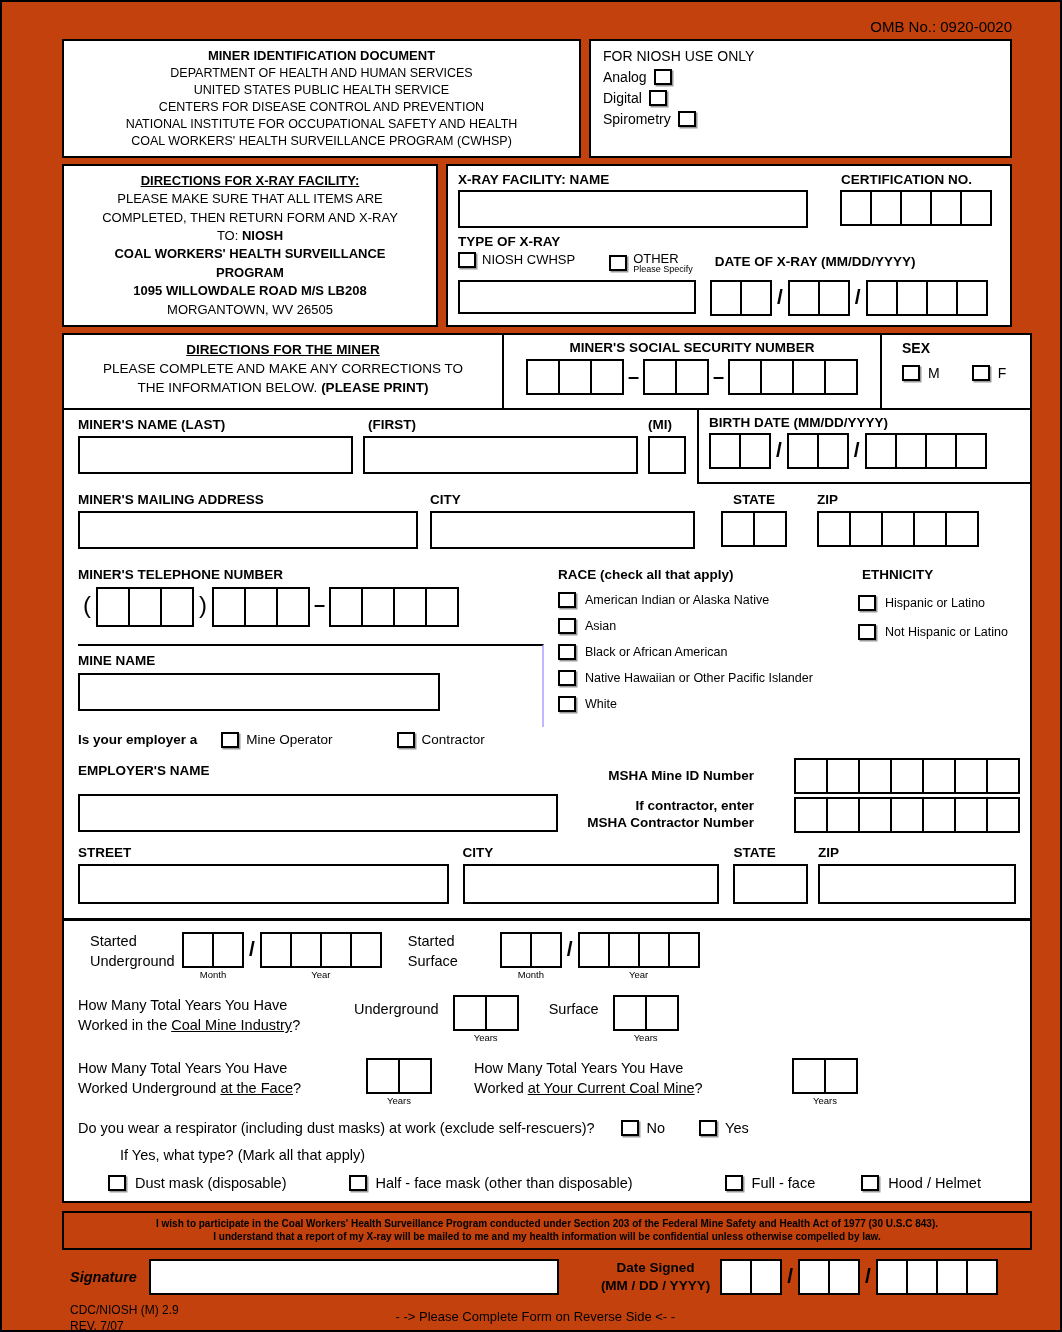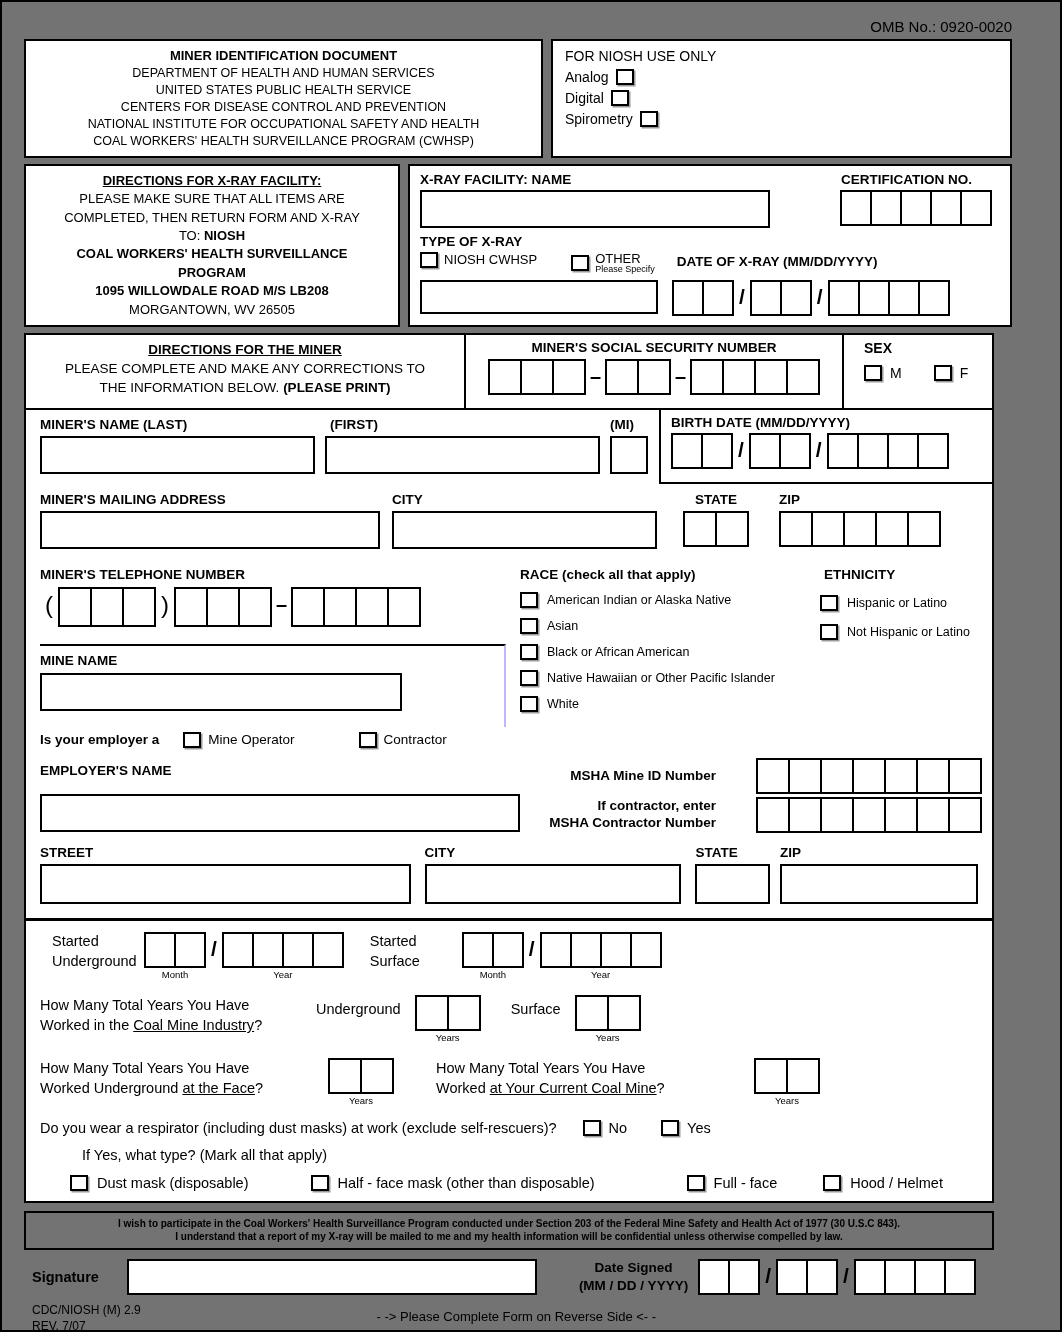--- a/index.html
+++ b/index.html
@@ -1,19 +1,19 @@
 <!DOCTYPE html>
 <html><head>
 <meta charset="utf-8">
 <style>
   * { margin:0; padding:0; box-sizing:border-box; }
   html,body { background:#e8e8e8; }
   body { font-family:"Liberation Sans", sans-serif; color:#000; }
-  .page { position:relative; width:1062px; height:1332px; margin:0 auto; background:#737373;
-          border:2px solid #000; padding:16px 48px 8px 22px; overflow:hidden; }
+  .page { position:relative; width:1062px; height:1332px; margin:0 auto; background:#c2410c;
+          border:2px solid #000; padding:16px 48px 8px 60px; overflow:hidden; }
   .bold { font-weight:bold; }
   .u { text-decoration:underline; }
   .box { border:2px solid #000; background:#fff; }
 
   .cells { display:inline-flex; }
   .cell { width:34px; height:36px; border:2px solid #000; margin-left:-2px; background:#fff; }
   .cell:first-child { margin-left:0; }
   .cells-sm .cell { width:32px; }
   .cells-tall .cell { height:40px; }
 
@@ -127,21 +127,21 @@
   .resp-lbl { margin-left:8px; }
   .ifyes { margin:11px 0 0 42px; font-size:14.5px; }
   .mask-row { display:flex; align-items:center; margin-top:12px; font-size:14.5px; padding-left:30px; }
   .mask-lbl { margin-left:9px; }
   .mk2 { margin-left:62px; } .mk3 { margin-left:92px; } .mk4 { margin-left:46px; }
 
   .consent { width:970px; border:2px solid #000; text-align:center; font-size:10px; line-height:1.35;
              padding:4px 10px; margin-bottom:9px; font-weight:bold; }
 
   .sig-row { display:flex; align-items:center; padding-left:8px; }
-  .sig-label { font-size:14.5px; font-weight:bold; margin-right:28px; }
+  .sig-label { font-size:14.5px; font-weight:bold; margin-right:12px;font-style:italic; }
   .sig-input { width:410px; height:36px; }
   .date-signed { font-size:13.5px; font-weight:bold; text-align:center; line-height:1.3; margin-left:42px; margin-right:10px; }
   .sig-cells { display:inline-flex; align-items:flex-start; }
 
   .footer { display:flex; margin-top:8px; font-size:12px; line-height:1.3; padding-left:8px; }
   .footer-note { flex:1; text-align:center; font-size:13px; margin-top:6px; padding-right:120px; }
 </style>
 </head>
 <body>
 

